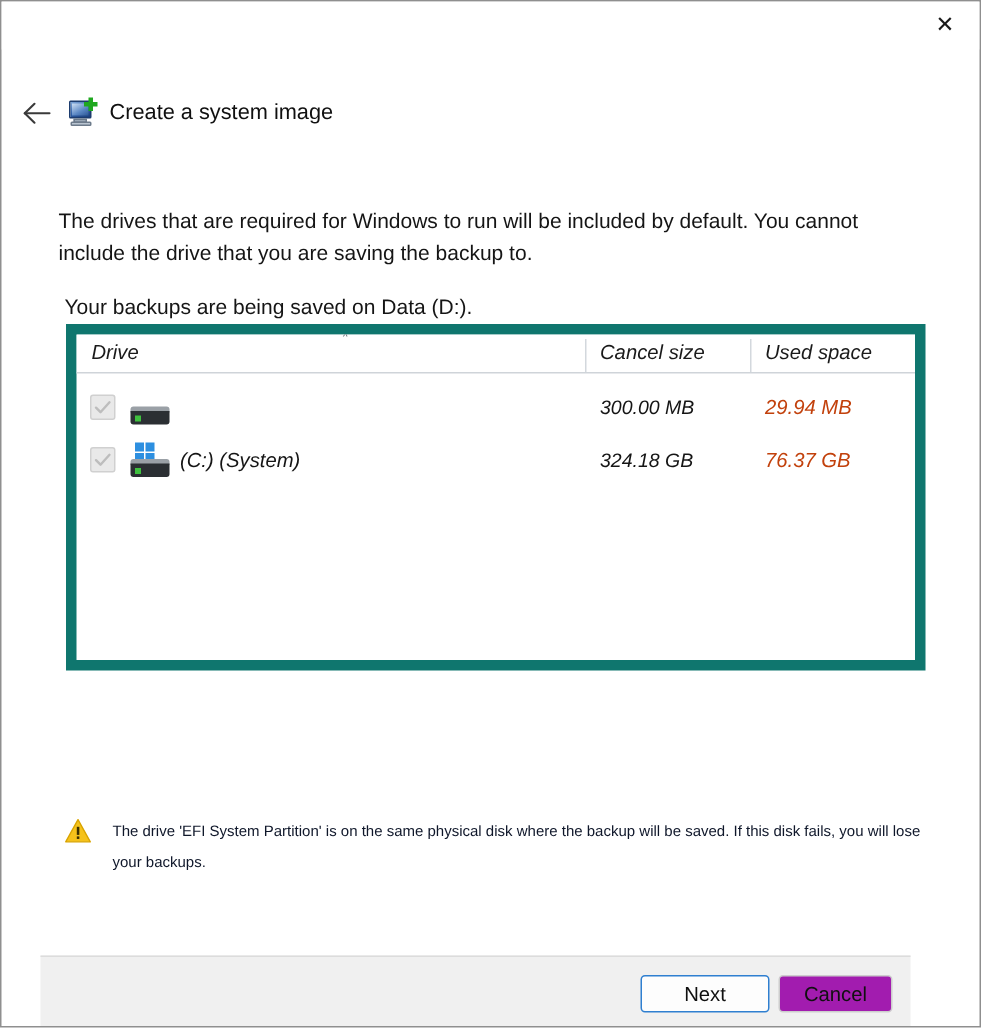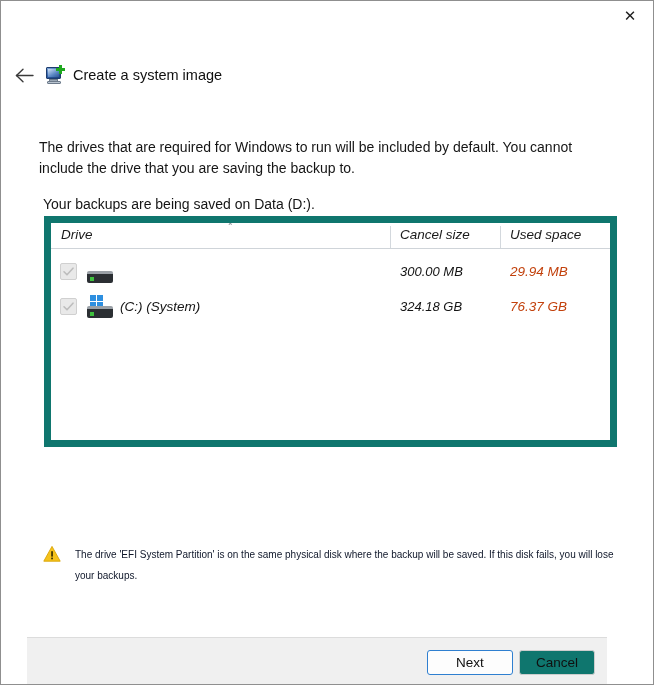--- a/index.html
+++ b/index.html
@@ -336,21 +336,21 @@
     border-top: 1px solid #dcdcdc;
     margin-left: 26px;
   }
   .btn {
     position: absolute;
     top: 12px;
     height: 25px;
     font-size: 13.5px;
     font-family: "Liberation Sans", sans-serif;
     color: #101010;
-    background: #0f766e;
+    background: #a21caf;
     border: 1px solid #cdcdcd;
     border-radius: 3px;
     cursor: default;
     padding: 0;
     line-height: 23px;
   }
   #btn-next {
     right: 94px;
     width: 86px;
     border: 1px solid #2f7fd0;

